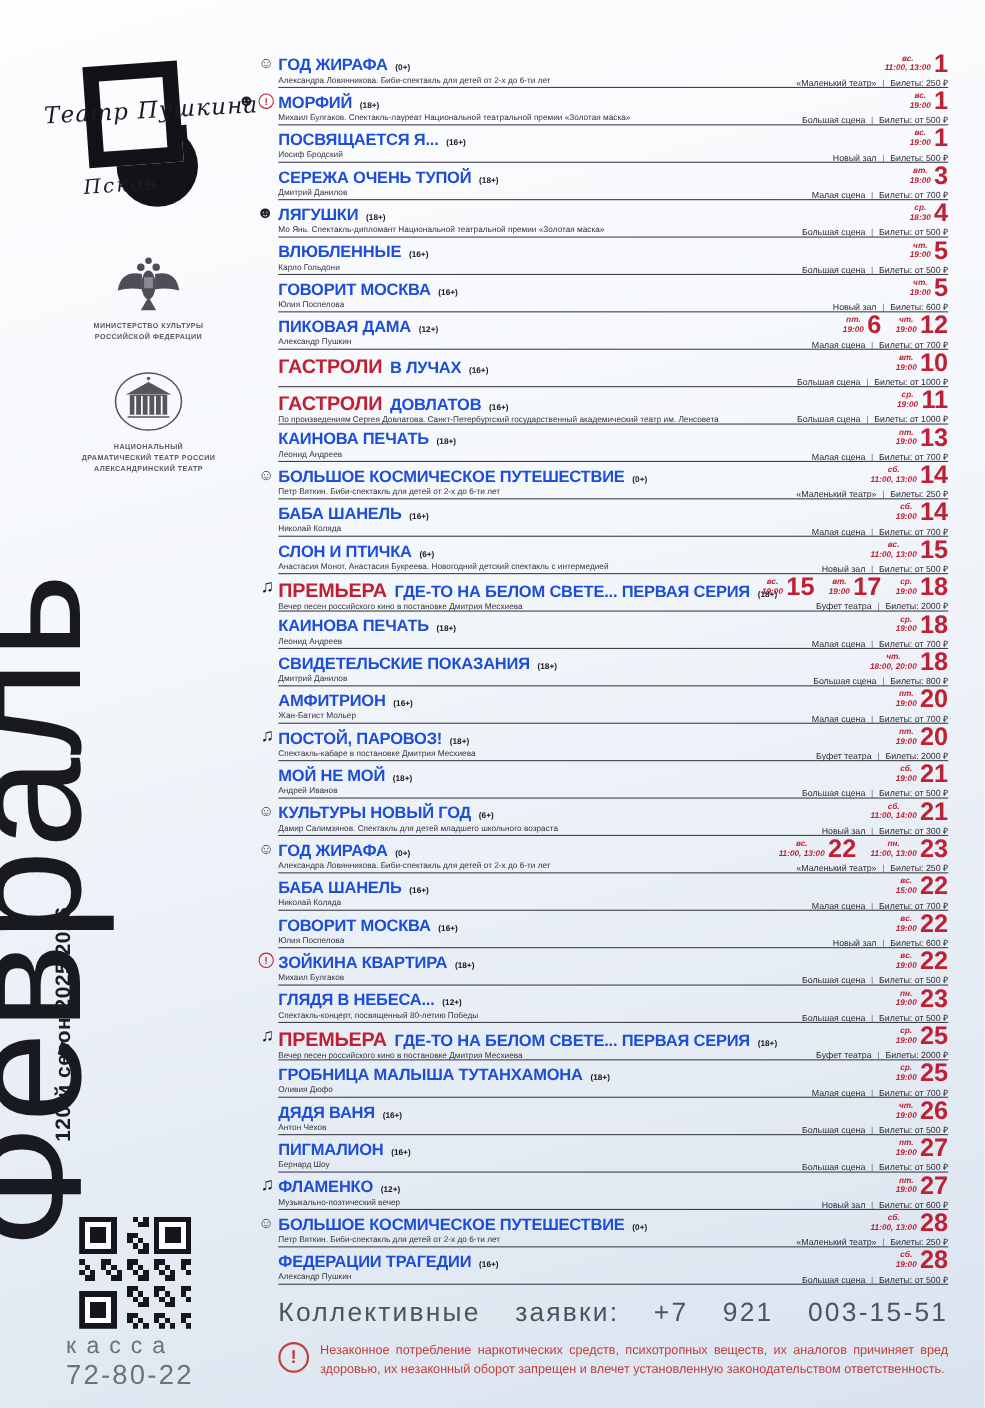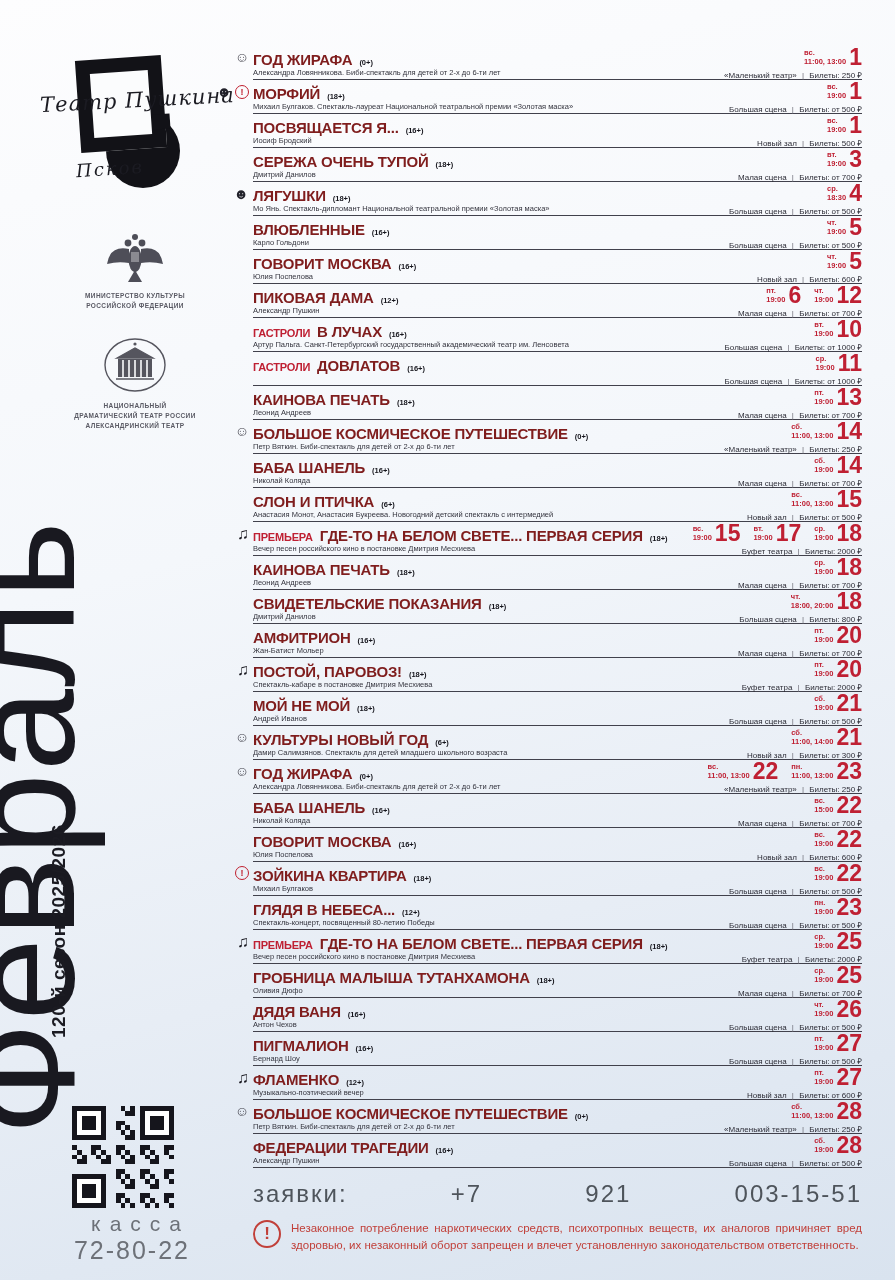--- a/index.html
+++ b/index.html
@@ -21,41 +21,41 @@
   .partner-ministry{left:55px;top:232px;}
   .partner-alexandrinsky{left:55px;top:336px;}
   .partner-lines{font-size:6.5px;letter-spacing:.4px;line-height:1.5;margin-top:3px;font-weight:bold;color:#5a5a64;}
   .month-vertical{position:absolute;left:98px;top:985px;width:690px;height:150px;
     transform:rotate(-90deg);transform-origin:0 100%;
     font-size:148px;font-weight:400;color:#191920;line-height:150px;letter-spacing:2px;}
   .season-vertical{position:absolute;left:70px;top:1016px;width:372px;height:22px;
     transform:rotate(-90deg);transform-origin:0 100%;
     font-size:19px;font-weight:bold;color:#1b1b22;letter-spacing:.5px;}
   .qr{position:absolute;left:72px;top:1106px;width:102px;height:102px;}
-  .cashbox{position:absolute;left:60px;top:1212px;width:130px;color:#6d7178;text-align:right;}
+  .cashbox{position:absolute;left:60px;top:1212px;width:130px;color:#6d7178;text-align:left;}
   .cashbox-label{font-size:21px;letter-spacing:9px;line-height:1.1;}
   .cashbox-phone{font-size:25px;letter-spacing:2px;line-height:1.2;}
   
   .schedule{position:absolute;left:253px;top:46px;width:609px;}
   .row{position:relative;height:34px;border-bottom:1px solid #41414c;box-sizing:border-box;}
   .icons{position:absolute;left:-41px;top:4px;width:37px;display:flex;justify-content:flex-end;align-items:center;gap:3px;}
   .icon-baby{font-size:14px;color:#3c3c46;line-height:1;}
   .icon-mask{font-size:15px;color:#22222b;line-height:1;}
   .icon-music{font-size:16px;color:#17171f;line-height:1;}
   .icon-warn{width:12px;height:12px;border:1.5px solid #c0202f;border-radius:50%;color:#c0202f;
     font-size:9px;font-weight:bold;line-height:12px;text-align:center;box-sizing:content-box;}
   .title-line{display:flex;align-items:baseline;gap:7px;padding-top:6px;line-height:1;white-space:nowrap;}
-  .prefix{font-weight:bold;font-size:11px;color:#bf2033;letter-spacing:-.2px;}
-  .title{font-weight:bold;font-size:15px;color:#7f1d1d;letter-spacing:-.2px;}
+  .prefix{font-weight:bold;font-size:18px;color:#bf2033;letter-spacing:-.2px;}
+  .title{font-weight:bold;font-size:15px;color:#1d4ed8;letter-spacing:-.2px;}
   .age{font-size:7.5px;color:#15151c;font-weight:bold;}
   .sub{font-size:7.5px;color:#33333d;margin-top:2px;line-height:1.1;white-space:nowrap;}
   .right{position:absolute;right:0;top:2px;text-align:right;z-index:1;}
   .dates{display:flex;justify-content:flex-end;gap:13px;align-items:flex-end;}
   .dt{display:flex;align-items:flex-end;gap:3px;}
-  .dt-meta{display:flex;flex-direction:column;align-items:flex-start;font-size:7.5px;font-weight:bold;color:#bf2033;line-height:1.2;white-space:nowrap;}
+  .dt-meta{display:flex;flex-direction:column;align-items:center;font-size:7.5px;font-weight:bold;color:#bf2033;line-height:1.2;white-space:nowrap;font-style:italic;}
   .day{font-size:23px;font-weight:bold;color:#bf2033;line-height:.8;}
   .venue{font-size:8px;color:#2c2c36;margin-top:3px;white-space:nowrap;}
   .venue .bar{color:#6a6a74;padding:0 3px;}
   
   .phone-line{display:flex;justify-content:space-between;margin-top:12px;
     font-size:24px;font-weight:500;color:#4e545b;letter-spacing:2px;white-space:nowrap;}
   .warning{display:flex;gap:10px;margin-top:12px;align-items:flex-start;}
   .warning-circle{flex:0 0 auto;width:24px;height:24px;border:2.5px solid #c1403a;border-radius:50%;
     color:#c1403a;font-size:17px;font-weight:bold;line-height:24px;text-align:center;}
   .warning-text{font-size:11.5px;color:#c1403a;line-height:1.45;font-weight:500;text-align:justify;}
@@ -392,41 +392,41 @@
           <div class="venue"><span>Малая сцена</span><span class="bar"> | </span><span>Билеты: от 700 ₽</span></div>
         </div>
       </div>
       <div class="row">
         <div class="icons"></div>
         <div class="title-line">
           <span class="prefix">ГАСТРОЛИ</span>
           <span class="title">В ЛУЧАХ</span>
           <span class="age">(16+)</span>
         </div>
-        <div class="sub">Артур Пальга. Санкт-Петербургский государственный академический театр им. Ленсовета</div>
         <div class="right">
           <div class="dates">
             <div class="dt">
               <div class="dt-meta">
                 <span>вт.</span>
                 <span>19:00</span>
               </div>
               <span class="day">10</span>
             </div>
           </div>
           <div class="venue"><span>Большая сцена</span><span class="bar"> | </span><span>Билеты: от 1000 ₽</span></div>
         </div>
       </div>
       <div class="row">
         <div class="icons"></div>
         <div class="title-line">
           <span class="prefix">ГАСТРОЛИ</span>
           <span class="title">ДОВЛАТОВ</span>
           <span class="age">(16+)</span>
         </div>
+        <div class="sub">По произведениям Сергея Довлатова. Санкт-Петербургский государственный академический театр им. Ленсовета</div>
         <div class="right">
           <div class="dates">
             <div class="dt">
               <div class="dt-meta">
                 <span>ср.</span>
                 <span>19:00</span>
               </div>
               <span class="day">11</span>
             </div>
           </div>
@@ -929,20 +929,21 @@
                 <span>19:00</span>
               </div>
               <span class="day">28</span>
             </div>
           </div>
           <div class="venue"><span>Большая сцена</span><span class="bar"> | </span><span>Билеты: от 500 ₽</span></div>
         </div>
       </div>
     </div>
   <div class="phone-line" id="phone-line">
+      <span>Коллективные</span>
       <span>заявки:</span>
       <span>+7</span>
       <span>921</span>
       <span>003-15-51</span>
     </div>
   <div class="warning">
     <div class="warning-circle">!</div>
     <div class="warning-text">Незаконное потребление наркотических средств, психотропных веществ, их аналогов причиняет вред здоровью, их незаконный оборот запрещен и влечет установленную законодательством ответственность.</div>
   </div>
 </div>

